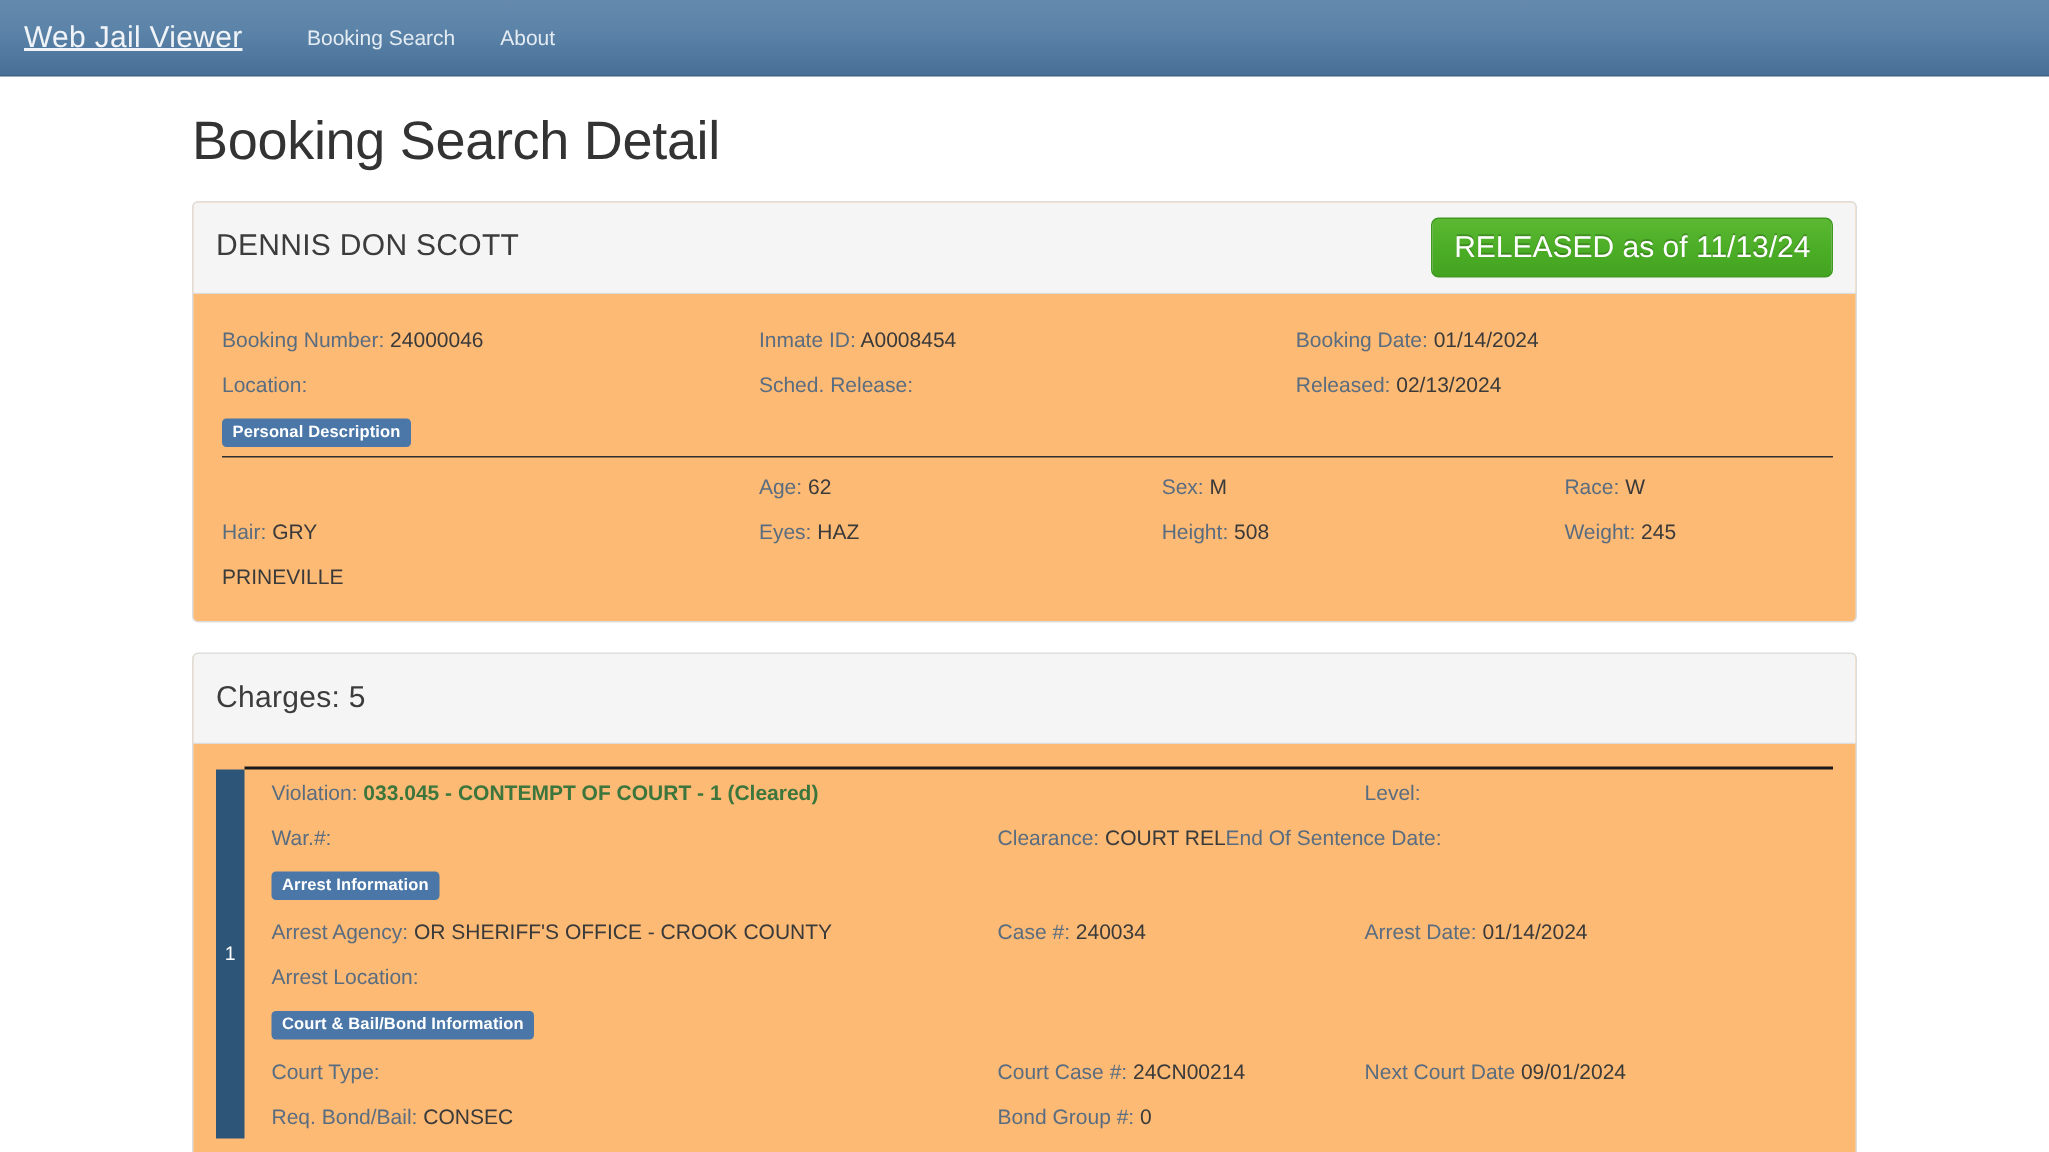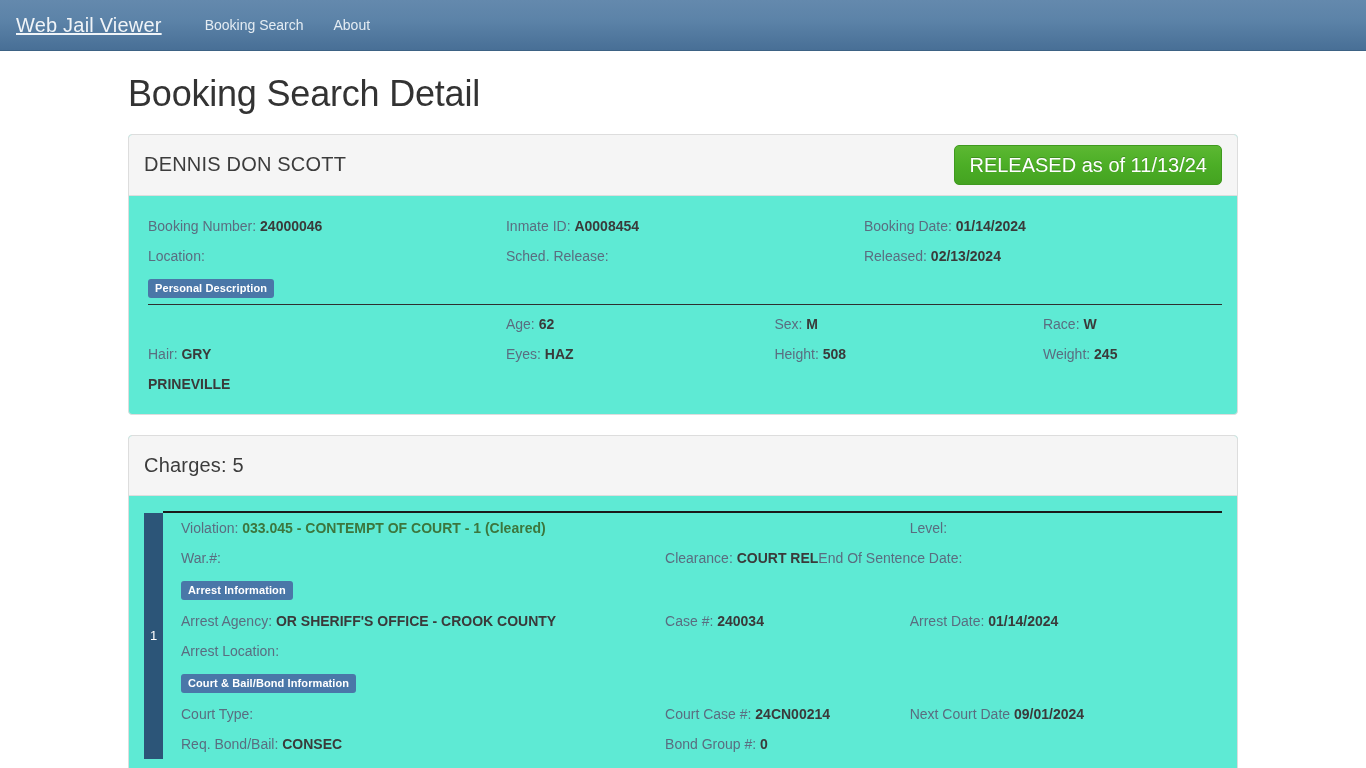--- a/index.html
+++ b/index.html
@@ -51,21 +51,21 @@
     font-size: 36px;
     font-weight: 300;
     color: #333333;
     margin: 23px 0 20px 0;
     line-height: 1.1;
     letter-spacing: -0.2px;
   }
 
   
   .panel {
-    background: #5eead4;
+    background: #fdba74;
     border: 1px solid #dddddd;
     border-radius: 4px;
     margin-bottom: 20px;
   }
   .panel-heading {
     background: #f5f5f5;
     border-bottom: 1px solid #dddddd;
     border-radius: 3px 3px 0 0;
     padding: 10px 15px;
     min-height: 60px;
@@ -93,21 +93,21 @@
     line-height: 1;
     white-space: nowrap;
     text-shadow: 0 -1px 0 rgba(0,0,0,.2);
     cursor: pointer;
   }
 
   
   .row { display: flex; width: 100%; }
   .field { font-size: 14px; line-height: 30px; color: #4a5d70; white-space: nowrap; }
   .field .lbl { color: #5a6d80; }
-  .field .val { color: #3a3a3a; font-weight: bold; }
+  .field .val { color: #3a3a3a; font-weight: normal; }
   .c-33 { width: 33.33%; }
   .c-25 { width: 25%; }
 
   .detail-row { padding-left: 4px; }
 
   
   .sec-badge {
     display: inline-block;
     background: #4a77a8;
     color: #ffffff;

